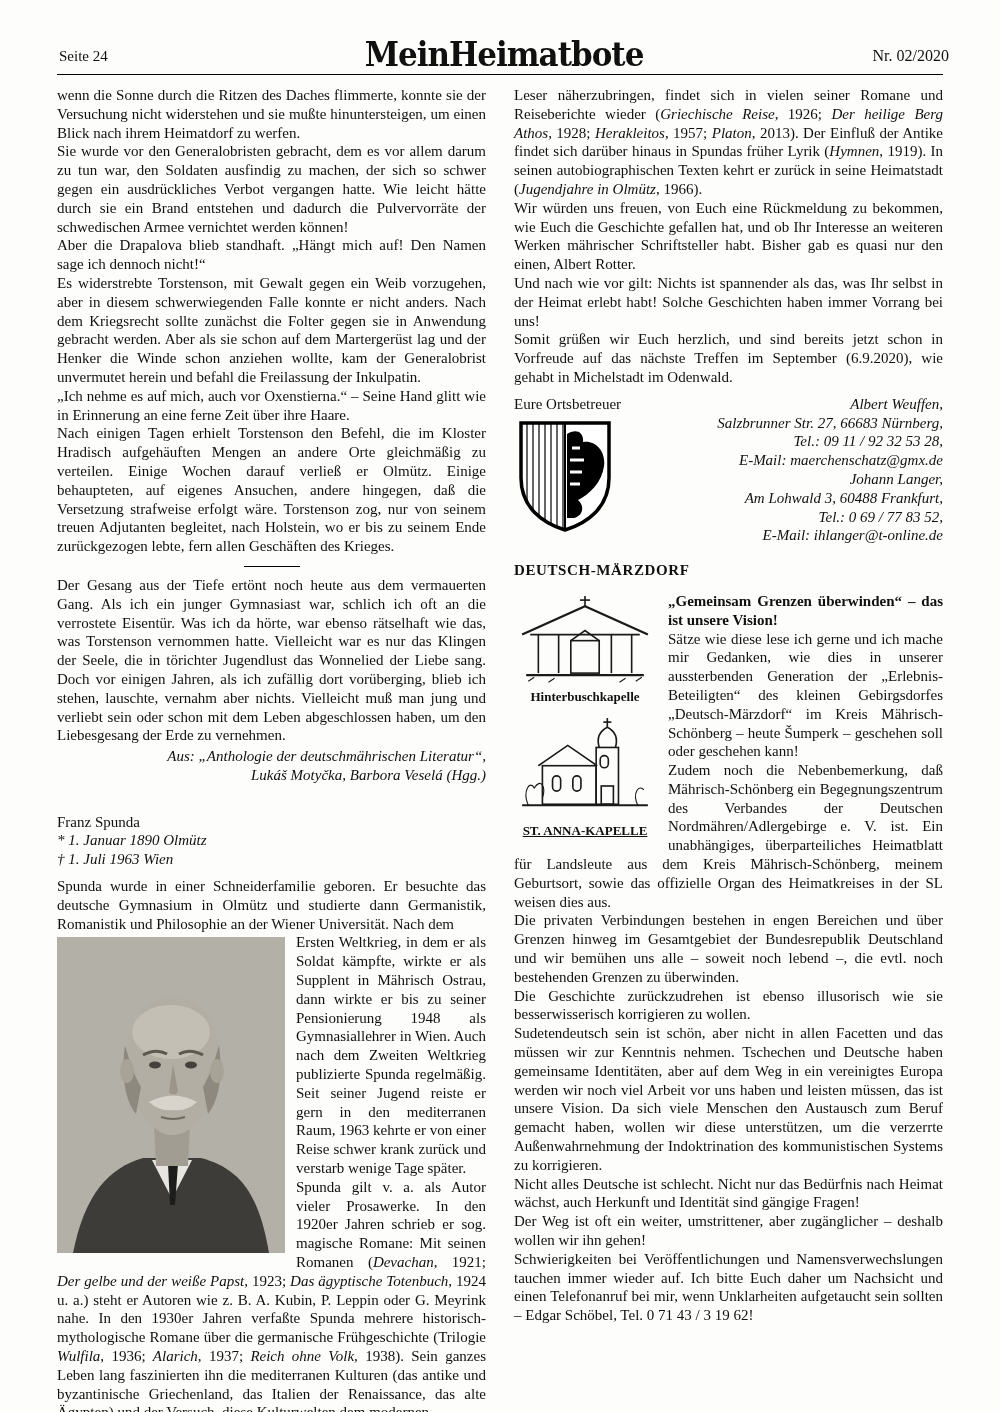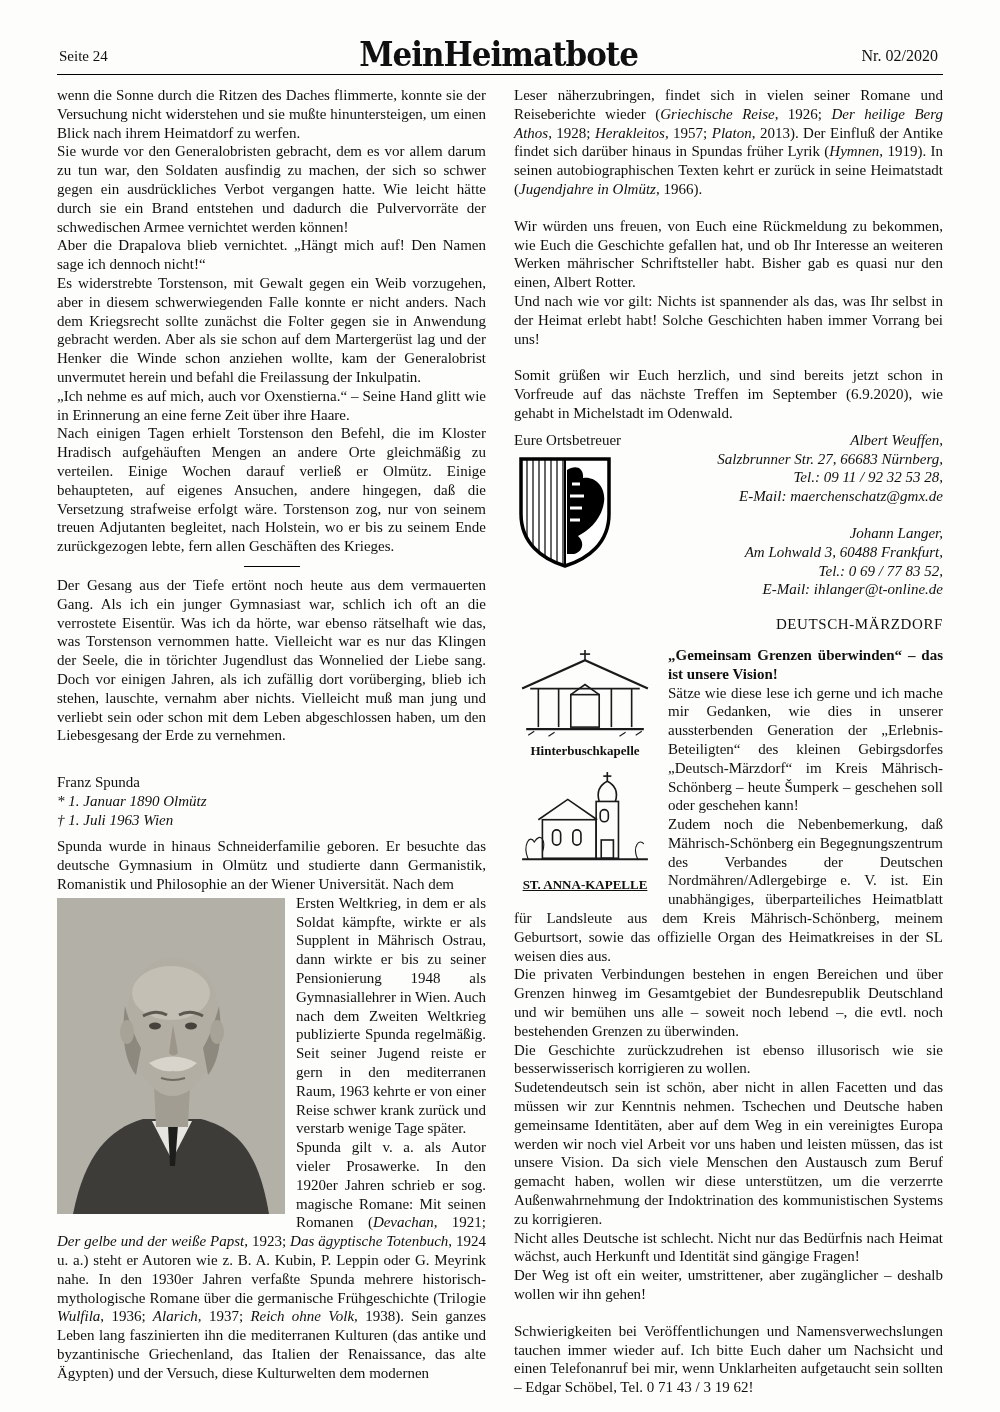--- a/index.html
+++ b/index.html
@@ -2,46 +2,46 @@
 <html lang="de"><head>
 <meta charset="utf-8">
 <style>
   * { margin:0; padding:0; box-sizing:border-box; }
   html,body { background:#ffffff; }
   .page {
     width:1000px; height:1412px; margin:0 auto; position:relative;
     background:#fdfdfb; color:#101010; overflow:hidden;
     font-family:"Liberation Serif","DejaVu Serif",serif;
   }
-  .header { position:absolute; top:34px; left:57px; right:60px; height:36px; }
+  .header { position:absolute; top:34px; left:57px; right:49px; height:36px; }
   .page-num { position:absolute; left:2px; bottom:5px; font-size:15px; }
   .issue    { position:absolute; right:2px; bottom:5px; font-size:16px; }
   .masthead {
     position:absolute; left:0; right:0; bottom:-2px; text-align:center;
     font-family:"DejaVu Serif",serif; font-weight:bold; font-size:31px;
     letter-spacing:-1px; transform:scaleY(1.08);
   }
   .header-rule { position:absolute; top:74px; left:57px; right:57px; border-top:1.6px solid #000; }
   .columns { position:absolute; top:86px; left:57px; right:57px; display:flex; gap:28px; }
   .col { width:429px; font-size:15px; line-height:18.8px; text-align:justify; hyphens:auto; }
   p { margin:0; }
-  .gap { margin-top:18px; }
+  .gap { }
   .it { font-style:italic; }
   .right-al { text-align:right; }
   .story-divider { width:56px; border-top:1.4px solid #000; margin:10px auto 9px auto; }
   .attribution { text-align:right; font-style:italic; margin-top:2px; }
   .spunda-head { font-weight:normal; margin-top:28px; }
   .vita { font-style:italic; }
   .bio { margin-top:8px; }
   .photo { float:left; width:228px; height:316px; margin:4px 11px 3px 0; background:#b9b6ae; }
   .photo svg { display:block; width:100%; height:100%; }
   .contact-split { display:flex; justify-content:space-between; margin-top:8px; }
   .coat { float:left; width:98px; height:116px; margin:4px 14px 6px 2px; }
   .coat svg { display:block; width:100%; height:100%; }
-  .section-title { clear:both; text-align:right; font-weight:normal; letter-spacing:.6px; margin:16px 0 12px 0; }
+  .section-title { clear:both; text-align:left; font-weight:bold; letter-spacing:.6px; margin:16px 0 12px 0; }
   .figs { float:left; width:142px; margin:2px 12px 2px 0; }
   .fig { margin-bottom:10px; }
   .fig svg { display:block; width:100%; background:#fdfdfb; }
   .caption { text-align:center; font-weight:bold; font-size:13px; line-height:16px; margin-top:2px; }
   .caption.underlined { text-decoration:underline; }
   .vision-title { font-weight:bold; }
 </style>
 </head>
 <body>
 
@@ -52,36 +52,40 @@
     <span class="masthead">MeinHeimatbote</span>
     <span class="issue">Nr. 02/2020</span>
   </div>
   <div class="header-rule"></div>
 
   <div class="columns">
 
     <div class="col">
       <p>wenn die Sonne durch die Ritzen des Daches flimmerte, konnte sie der Versuchung nicht widerstehen und sie mußte hinuntersteigen, um einen Blick nach ihrem Heimatdorf zu werfen.</p>
       <p>Sie wurde vor den Generalobristen gebracht, dem es vor allem darum zu tun war, den Soldaten ausfindig zu machen, der sich so schwer gegen ein ausdrückliches Verbot vergangen hatte. Wie leicht hätte durch sie ein Brand entstehen und dadurch die Pulvervorräte der schwedischen Armee vernichtet werden können!</p>
-      <p>Aber die Drapalova blieb vernichtet. „Hängt mich auf! Den Namen sage ich dennoch nicht!“</p>
+      <p>Aber die Drapalova blieb standhaft. „Hängt mich auf! Den Namen sage ich dennoch nicht!“</p>
       <p>Es widerstrebte Torstenson, mit Gewalt gegen ein Weib vorzugehen, aber in diesem schwerwiegenden Falle konnte er nicht anders. Nach dem Kriegsrecht sollte zunächst die Folter gegen sie in Anwendung gebracht werden. Aber als sie schon auf dem Martergerüst lag und der Henker die Winde schon anziehen wollte, kam der Generalobrist unvermutet herein und befahl die Freilassung der Inkulpatin.</p>
       <p>„Ich nehme es auf mich, auch vor Oxenstierna.“ – Seine Hand glitt wie in Erinnerung an eine ferne Zeit über ihre Haare.</p>
       <p>Nach einigen Tagen erhielt Torstenson den Befehl, die im Kloster Hradisch aufgehäuften Mengen an andere Orte gleichmäßig zu verteilen. Einige Wochen darauf verließ er Olmütz. Einige behaupteten, auf eigenes Ansuchen, andere hingegen, daß die Versetzung strafweise erfolgt wäre. Torstenson zog, nur von seinem treuen Adjutanten begleitet, nach Holstein, wo er bis zu seinem Ende zurückgezogen lebte, fern allen Geschäften des Krieges.</p>
 
       <div class="story-divider"></div>
 
       <p>Der Gesang aus der Tiefe ertönt noch heute aus dem vermauerten Gang. Als ich ein junger Gymnasiast war, schlich ich oft an die verrostete Eisentür. Was ich da hörte, war ebenso rätselhaft wie das, was Torstenson vernommen hatte. Vielleicht war es nur das Klingen der Seele, die in törichter Jugendlust das Wonnelied der Liebe sang. Doch vor einigen Jahren, als ich zufällig dort vorüberging, blieb ich stehen, lauschte, vernahm aber nichts. Vielleicht muß man jung und verliebt sein oder schon mit dem Leben abgeschlossen haben, um den Liebesgesang der Erde zu vernehmen.</p>
 
+      <div class="attribution">
+        <div>Aus: „Anthologie der deutschmährischen Literatur“,</div>
+        <div>Lukáš Motyčka, Barbora Veselá (Hgg.)</div>
+      </div>
 
       <p class="spunda-head">Franz Spunda</p>
       <p class="vita">* 1. Januar 1890 Olmütz</p>
       <p class="vita">† 1. Juli 1963 Wien</p>
 
       <div class="bio">
-        <p>Spunda wurde in hinaus Schneiderfamilie geboren. Er besuchte das deutsche Gymnasium in Olmütz und studierte dann Germanistik, Romanistik und Philosophie an der Wiener Universität. Nach dem</p>
+        <p>Spunda wurde in einer Schneiderfamilie geboren. Er besuchte das deutsche Gymnasium in Olmütz und studierte dann Germanistik, Romanistik und Philosophie an der Wiener Universität. Nach dem</p>
 
         <div class="photo">
           <svg viewBox="0 0 228 316" xmlns="http://www.w3.org/2000/svg">
             <rect width="228" height="316" fill="#b9b6ae"></rect>
             <rect width="228" height="316" fill="#aaa79f" opacity="0.35"></rect>
             <path d="M16 316 C28 256 52 231 86 221 L144 221 C182 231 202 256 212 316 Z" fill="#3e3c38"></path>
             <path d="M95 223 L115 262 L135 223 Z" fill="#e7e5df"></path>
             <path d="M111 227 L121 227 L118 268 L113 268 Z" fill="#1d1d1b"></path>
             <path d="M97 188 L133 188 L131 229 L99 229 Z" fill="#a29d92"></path>
             <path d="M115 60 C146 60 164 88 162 126 C160 157 149 180 133 192 C121 200 109 200 99 192 C83 180 70 154 70 121 C70 87 87 60 115 60 Z" fill="#b3aea3"></path>

